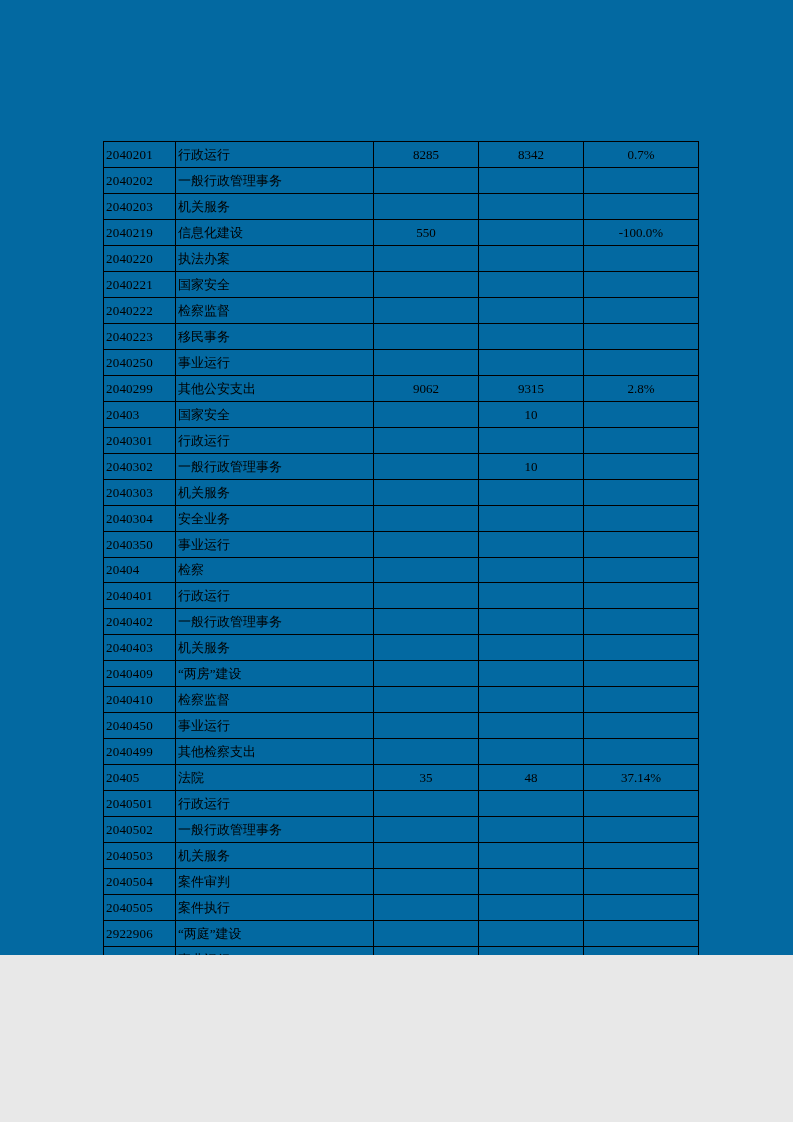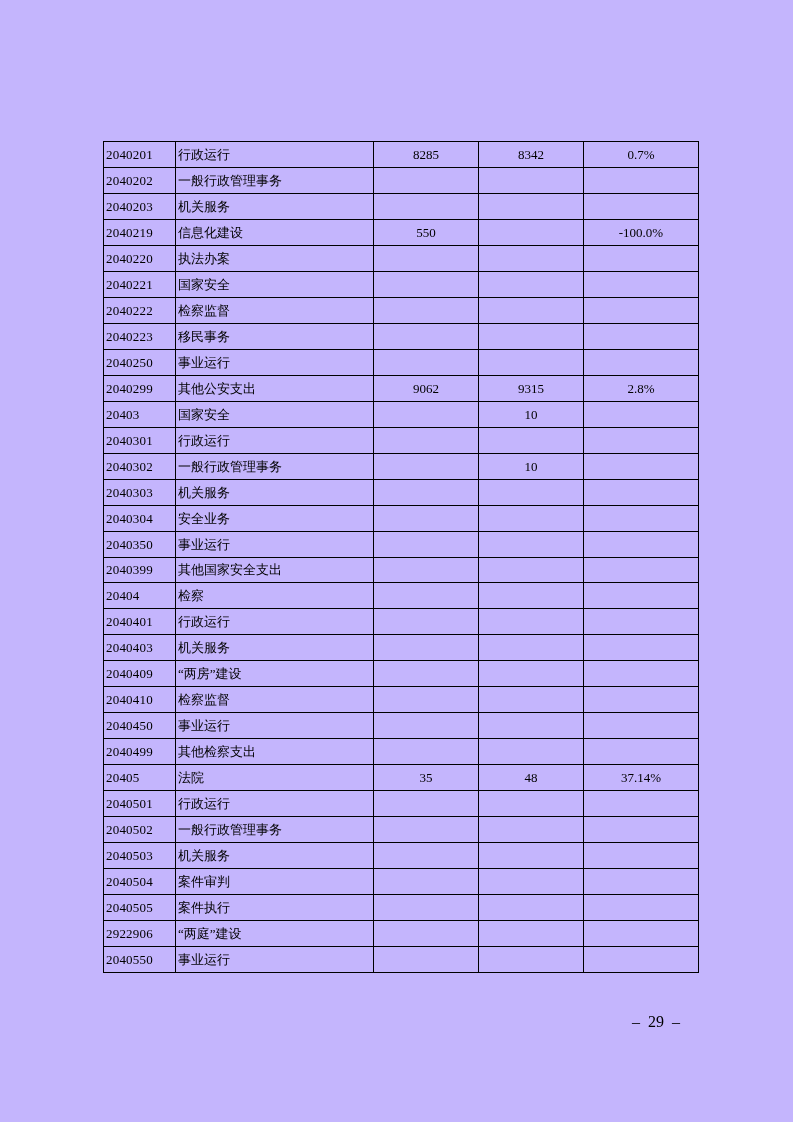--- a/index.html
+++ b/index.html
@@ -1,21 +1,21 @@
 <!DOCTYPE html>
 <html><head>
 <meta charset="utf-8">
 <style>
   * { margin: 0; padding: 0; box-sizing: border-box; }
   html, body { background: #e8e8e8; }
   .sheet {
     position: relative;
     width: 793px;
-    height: 1122px;
-    background: #c4b5fd;
+    height: 955px;
+    background: #0369a1;
     margin: 0 auto;
     overflow: hidden;
     font-family: "Liberation Serif", "DejaVu Serif", serif;
     color: #000000;
   }
   table.budget-table {
     position: absolute;
     left: 103px;
     top: 141px;
     width: 595px;
@@ -171,36 +171,36 @@
           <td class="cell-num"></td>
         </tr>
         <tr>
           <td class="cell-code">2040350</td>
           <td class="cell-name">事业运行</td>
           <td class="cell-num"></td>
           <td class="cell-num"></td>
           <td class="cell-num"></td>
         </tr>
         <tr>
-          <td class="cell-code">2040399</td>
-          <td class="cell-name">其他国家安全支出</td>
-          <td class="cell-num"></td>
-          <td class="cell-num"></td>
-          <td class="cell-num"></td>
-        </tr>
-        <tr>
           <td class="cell-code">20404</td>
           <td class="cell-name">检察</td>
           <td class="cell-num"></td>
           <td class="cell-num"></td>
           <td class="cell-num"></td>
         </tr>
         <tr>
           <td class="cell-code">2040401</td>
           <td class="cell-name">行政运行</td>
+          <td class="cell-num"></td>
+          <td class="cell-num"></td>
+          <td class="cell-num"></td>
+        </tr>
+        <tr>
+          <td class="cell-code">2040402</td>
+          <td class="cell-name">一般行政管理事务</td>
           <td class="cell-num"></td>
           <td class="cell-num"></td>
           <td class="cell-num"></td>
         </tr>
         <tr>
           <td class="cell-code">2040403</td>
           <td class="cell-name">机关服务</td>
           <td class="cell-num"></td>
           <td class="cell-num"></td>
           <td class="cell-num"></td>

